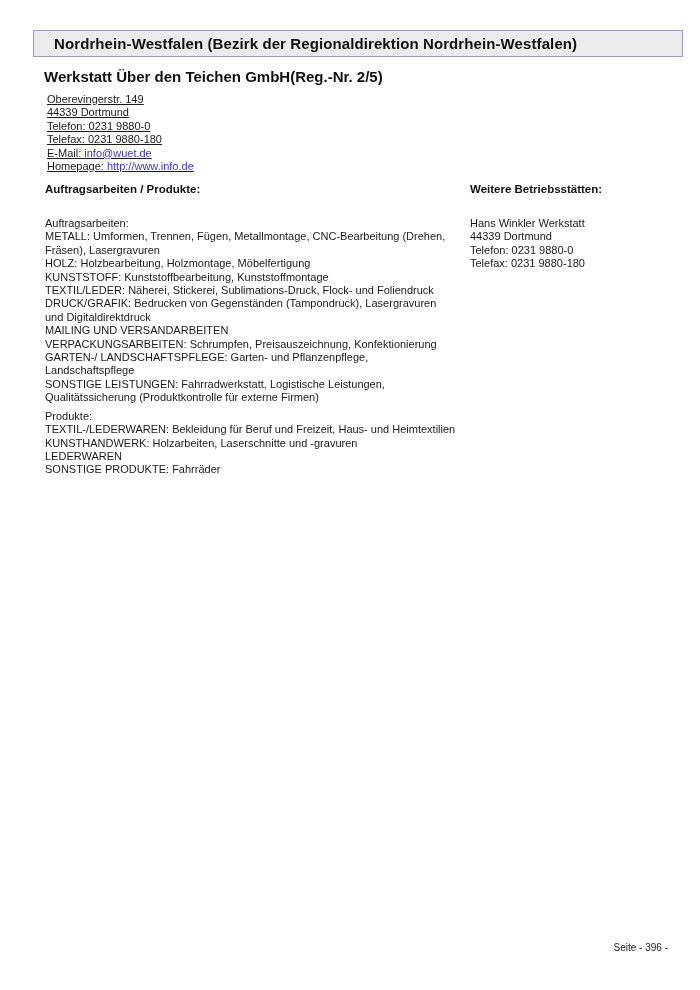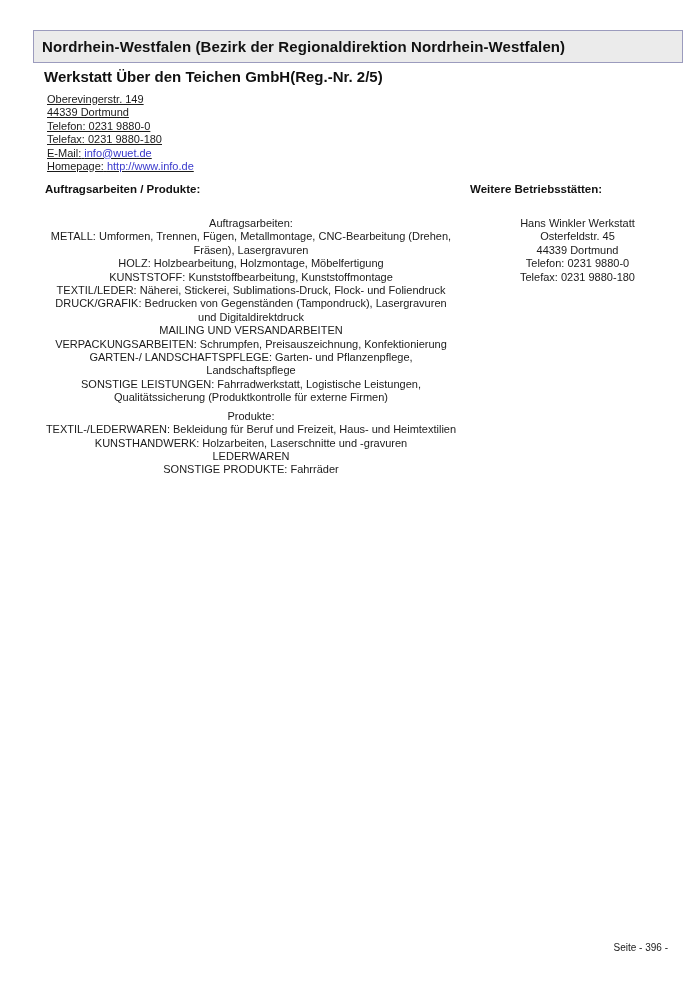--- a/index.html
+++ b/index.html
@@ -10,25 +10,25 @@
     color: #1a1a1a;
     position: relative;
     overflow: hidden;
   }
   .page { width: 700px; height: 990px; position: relative; background: #ffffff; }
 
   
   .region-bar {
     position: absolute;
     left: 33px; top: 30px;
-    width: 650px; height: 33px;
+    width: 650px; height: 27px;
     background: #ebebeb;
     border: 1px solid #9b9bbd;
     display: flex; align-items: center;
-    padding-left: 8px;
+    padding-left: 20px;
   }
   .region-bar .region-title {
     font-size: 15px; font-weight: bold; color: #111111;
     letter-spacing: 0.1px;
   }
 
   
   .company-row {
     position: absolute;
     left: 44px; top: 68px;
@@ -52,21 +52,21 @@
     left: 45px; top: 183px;
     width: 640px;
     display: flex;
   }
   .col-left { width: 412px; }
   .col-right { width: 215px; margin-left: 13px; }
   .col-heading {
     font-size: 11.5px; font-weight: bold; color: #111111;
     margin-bottom: 22px;
   }
-  .para { font-size: 11px; line-height: 13.4px; text-align: center; }
+  .para { font-size: 11px; line-height: 13.4px; }
   .para + .para { margin-top: 5px; }
 
   
   .footer {
     position: absolute;
     right: 32px; bottom: 37px;
     font-size: 10px; color: #1a1a1a;
   }
 </style>
 </head>
@@ -114,21 +114,20 @@
           <div>KUNSTHANDWERK: Holzarbeiten, Laserschnitte und -gravuren</div>
           <div>LEDERWAREN</div>
           <div>SONSTIGE PRODUKTE: Fahrräder</div>
       </div>
     </div>
 
     <div class="col-right">
       <div class="col-heading">Weitere Betriebsstätten:</div>
       <div class="para">
         <div>Hans Winkler Werkstatt</div>
-          <div>Osterfeldstr. 45</div>
           <div>44339 Dortmund</div>
           <div>Telefon: 0231 9880-0</div>
           <div>Telefax: 0231 9880-180</div>
       </div>
     </div>
 
   </div>
 
   <div class="footer">Seite - 396 -</div>
 

